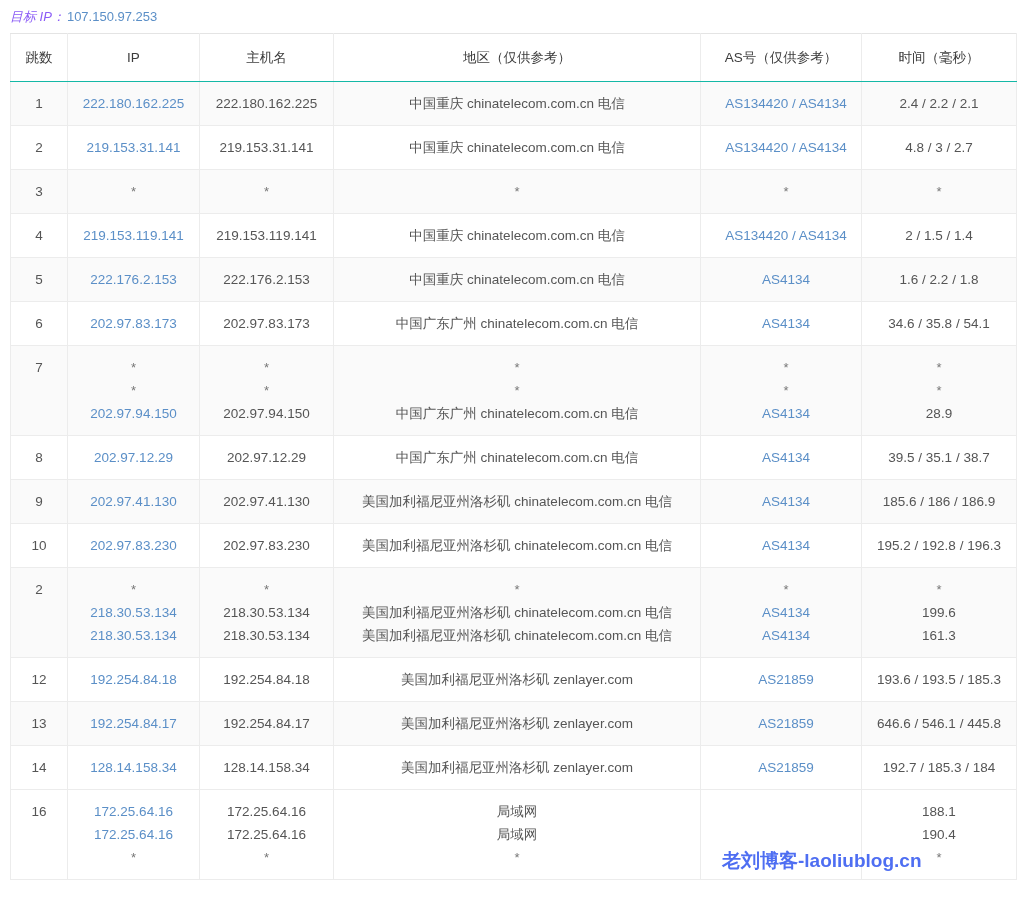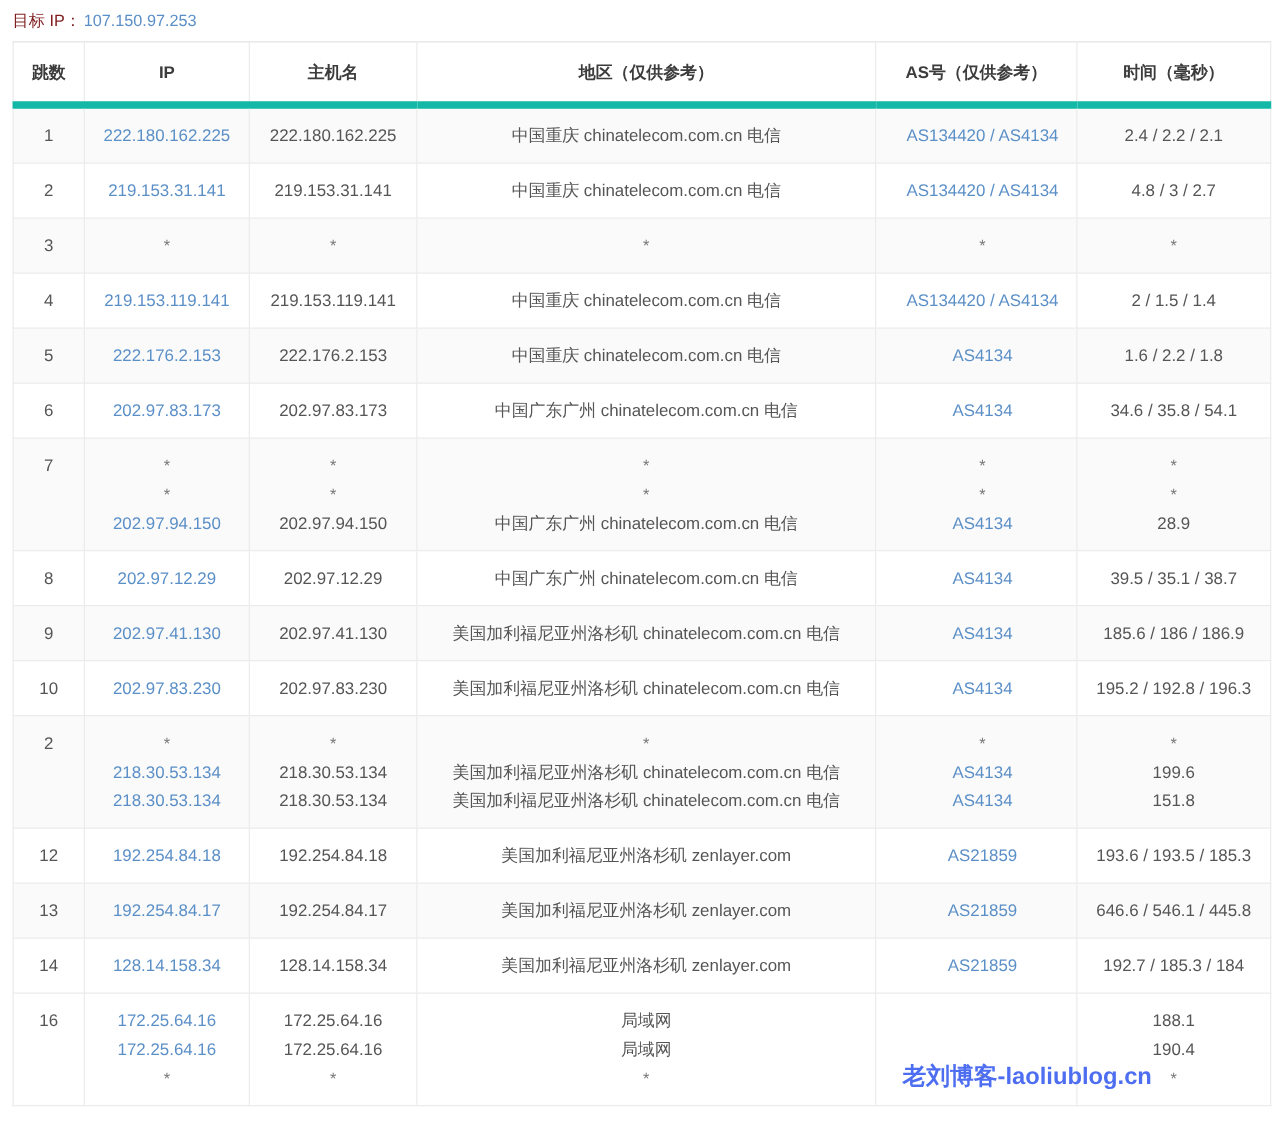--- a/index.html
+++ b/index.html
@@ -19,21 +19,21 @@
   
   .target-line {
     position: absolute;
     top: 9px;
     left: 10px;
     font-size: 13px;
     line-height: 16px;
     white-space: nowrap;
     color: #666666;
   }
-  .target-line .label { color: #7f1d1d; }
+  .target-line .label { color: #8b5cf6; font-style: italic; }
   .target-line .value { color: #5b8fc7; margin-left: 2px; margin-top: 36px; }
 
   
   .trace-table {
     position: absolute;
     top: 33px;
     left: 10px;
     width: 1006px;
     border-collapse: collapse;
     table-layout: fixed;
@@ -43,27 +43,27 @@
   .trace-table th,
   .trace-table td {
     border: 1px solid #ececec;
     text-align: center;
     vertical-align: top;
     padding: 10px 6px;
     line-height: 23px;
   }
   .trace-table thead th {
     background: #ffffff;
-    font-weight: bold;
+    font-weight: normal;
     color: #3c3c3c;
     font-size: 13.5px;
     padding: 12px 4px;
     vertical-align: middle;
     border-top: 1px solid #e4e4e4;
-    border-bottom: 6px solid #14b8a6;
+    border-bottom: 1px solid #14b8a6;
   }
   .trace-table tbody tr.odd td { background: #fafafa; }
   .trace-table tbody tr.even td { background: #ffffff; }
 
   
   col.c-hop    { width: 57px; }
   col.c-ip     { width: 132px; }
   col.c-host   { width: 134px; }
   col.c-region { width: 367px; }
   col.c-as     { width: 161px; }
@@ -328,21 +328,21 @@
           <span class="cellline">美国加利福尼亚州洛杉矶 chinatelecom.com.cn 电信</span>
         </td>
         <td class="as">
           <span class="cellline star">*</span>
           <span class="cellline">AS4134</span>
           <span class="cellline">AS4134</span>
         </td>
         <td class="time">
           <span class="cellline star">*</span>
           <span class="cellline">199.6</span>
-          <span class="cellline">151.8</span>
+          <span class="cellline">161.3</span>
         </td>
       </tr>
       <tr class="even">
         <td class="hop">12</td>
         <td class="ip">
           <span class="cellline">192.254.84.18</span>
         </td>
         <td class="host">
           <span class="cellline">192.254.84.18</span>
         </td>

